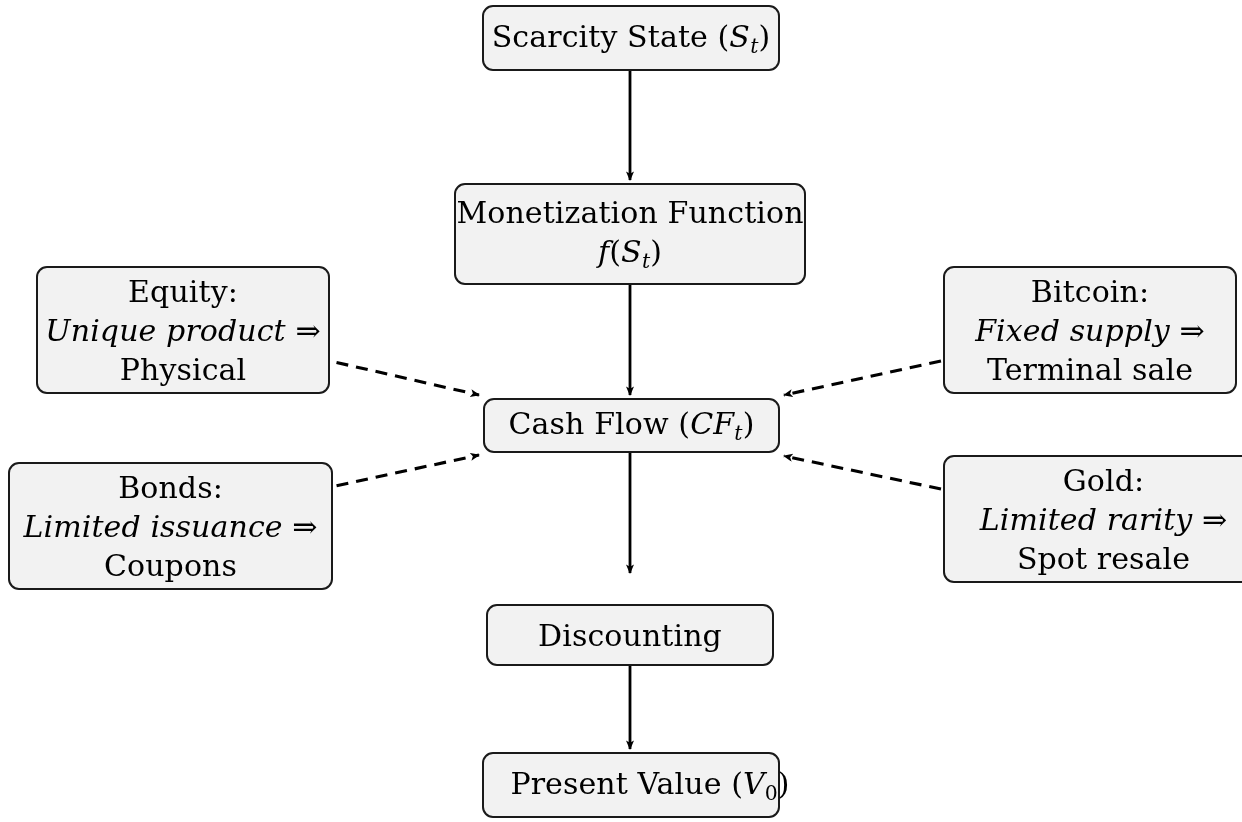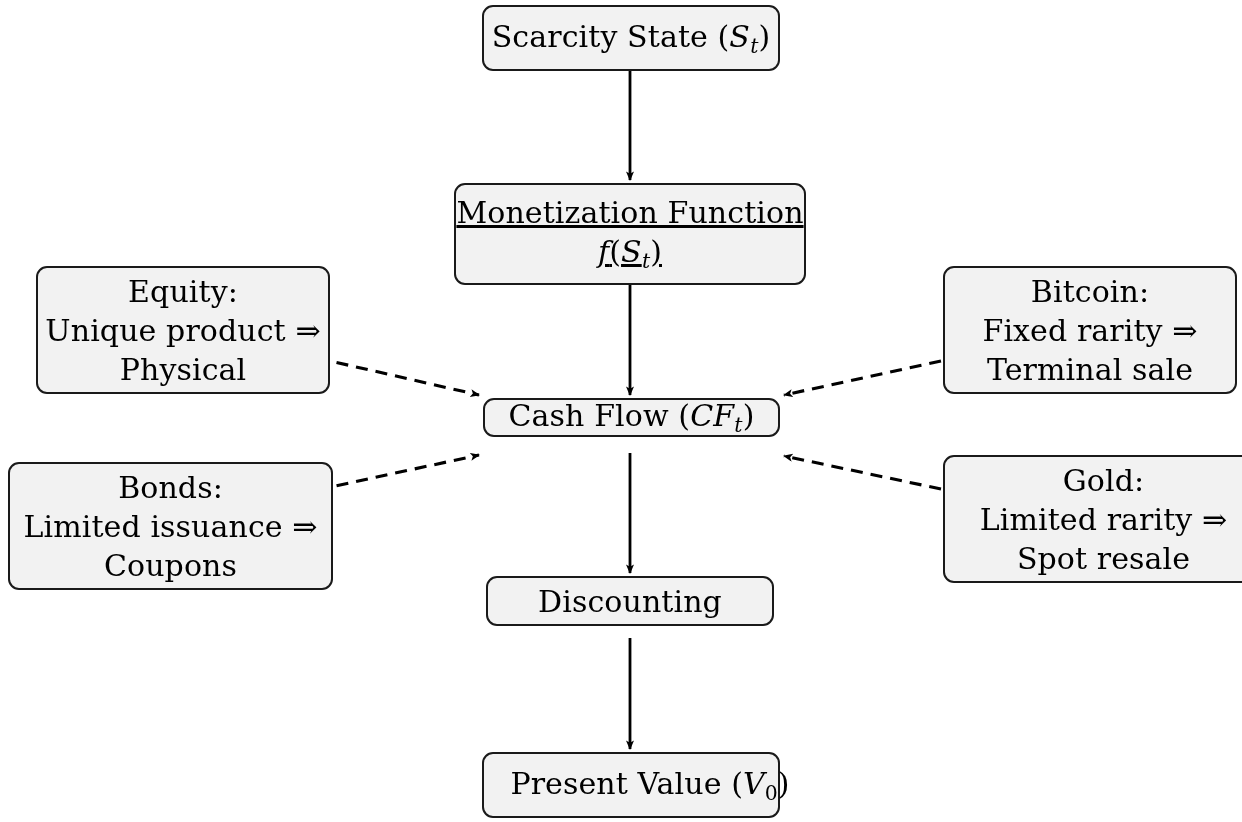--- a/index.html
+++ b/index.html
@@ -53,31 +53,32 @@
     font-style: italic;
     padding-left: 0.2px;
   }
   .sub-up {
     font-size: 0.68em;
     vertical-align: -0.28em;
     font-style: normal;
   }
   .arrowglyph {
     font-family: "DejaVu Serif", "Liberation Serif", serif;
+    font-style: italic;
   }
 
   
   #node-scarcity      { left: 482px; top: 5px;   width: 298px; height: 66px; }
-  #node-monetization  { left: 454px; top: 183px; width: 352px; height: 102px; text-decoration: underline; }
+  #node-monetization  { left: 454px; top: 183px; width: 352px; height: 102px; }
   #node-equity        { left: 36px;  top: 266px; width: 294px; height: 128px; }
   #node-bitcoin       { left: 943px; top: 266px; width: 294px; height: 128px; }
-  #node-cashflow      { left: 483px; top: 398px; width: 297px; height: 39px; }
+  #node-cashflow      { left: 483px; top: 398px; width: 297px; height: 55px; }
   #node-bonds         { left: 8px;   top: 462px; width: 325px; height: 128px; }
   #node-gold          { left: 943px; top: 455px; width: 321px; height: 128px; }
-  #node-discounting   { left: 486px; top: 576px; width: 288px; height: 50px; }
+  #node-discounting   { left: 486px; top: 604px; width: 288px; height: 62px; }
   #node-presentvalue  { left: 482px; top: 752px; width: 298px; height: 66px; padding-left: 38px; }
 </style>
 </head>
 <body>
 
 <div id="canvas">
 
   <svg id="edges" viewBox="0 0 1242 822" width="1242" height="822" aria-hidden="true">
     <defs>
       <marker id="ah" markerWidth="11" markerHeight="11" refX="8.6" refY="4.0" orient="auto" markerUnits="userSpaceOnUse">
@@ -112,21 +113,21 @@
   </div>
 
   <div class="node" id="node-equity">
     <span class="line">Equity:</span>
     <span class="line arrowglyph">Unique product ⇒</span>
     <span class="line">Physical</span>
   </div>
 
   <div class="node" id="node-bitcoin">
     <span class="line">Bitcoin:</span>
-    <span class="line arrowglyph">Fixed rarity ⇒</span>
+    <span class="line arrowglyph">Fixed supply ⇒</span>
     <span class="line">Terminal sale</span>
   </div>
 
   <div class="node" id="node-cashflow">
     <span class="line"><span>Cash Flow (</span><span class="mathi">C</span><span class="mathi">F</span><span class="sub">t</span><span>)</span></span>
   </div>
 
   <div class="node" id="node-bonds">
     <span class="line">Bonds:</span>
     <span class="line arrowglyph">Limited issuance ⇒</span>

